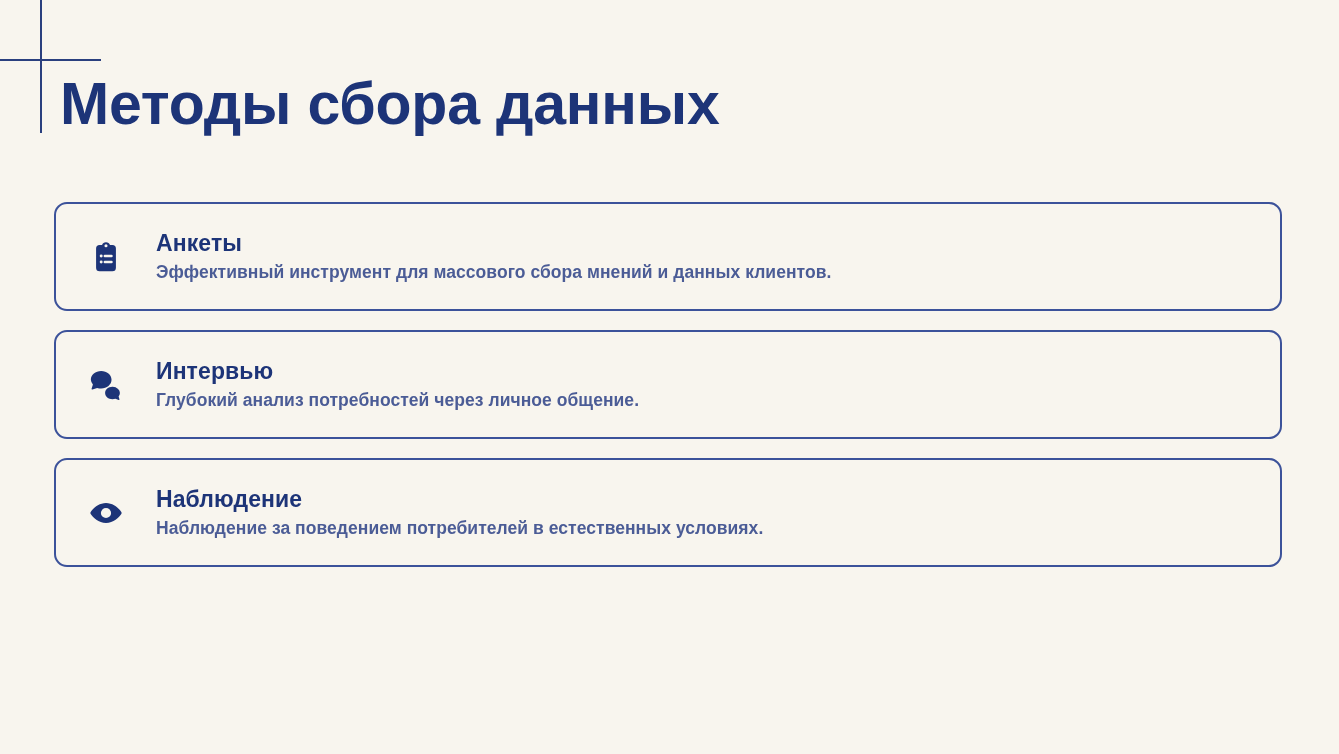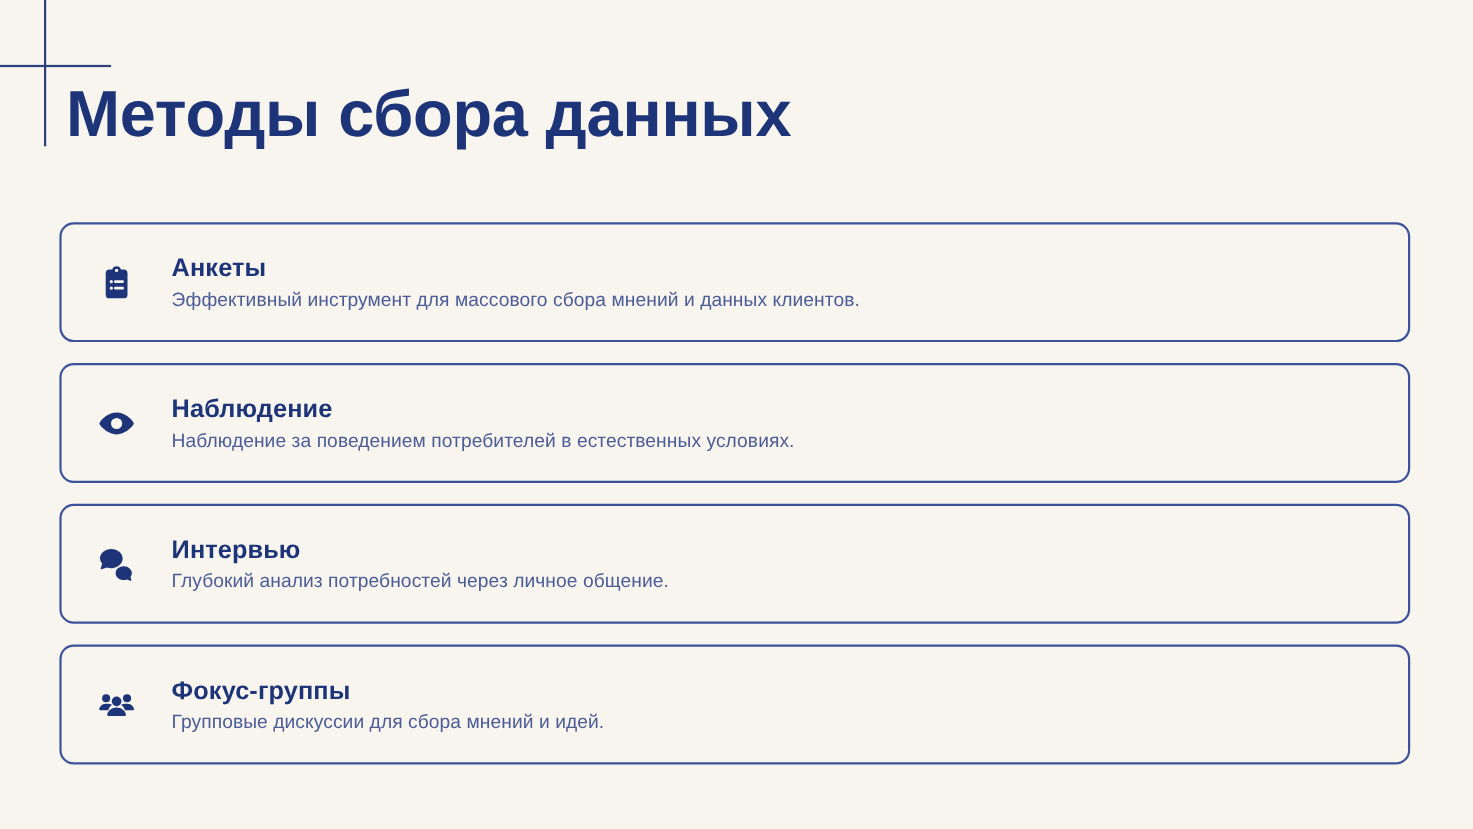--- a/index.html
+++ b/index.html
@@ -117,21 +117,21 @@
     font-weight: 700;
     line-height: 1.25;
     color: #1d3478;
     letter-spacing: 0.1px;
     white-space: nowrap;
   }
 
   .card-desc {
     margin: 0;
     font-size: 17.5px;
-    font-weight: 400;
+    font-weight: 700;
     line-height: 1.35;
     color: #4b5c96;
     letter-spacing: 0.05px;
     white-space: nowrap;
   }
 </style>
 </head>
 <body>
 
 <div class="slide">
@@ -153,54 +153,38 @@
       </span>
       <div class="card-text">
         <p class="card-title">Анкеты</p>
         <p class="card-desc">Эффективный инструмент для массового сбора мнений и данных клиентов.</p>
       </div>
     </div>
 
     <div class="card">
       <span class="card-icon">
         <svg viewBox="0 0 24 24" aria-hidden="true">
-          <path d="M12 5C6.8 5 2.6 9.1 1.2 11.3a1.3 1.3 0 0 0 0 1.4C2.6 14.9 6.8 19 12 19s9.4-4.1 10.8-6.3a1.3 1.3 0 0 0 0-1.4C21.4 9.1 17.2 5 12 5Zm0 10.6A3.6 3.6 0 1 1 15.6 12 3.6 3.6 0 0 1 12 15.6Z"></path>
-          <circle cx="13.1" cy="10.9" r="1.5" fill="#f8f5ee"></circle>
-        </svg>
-      </span>
-      <div class="card-text">
-        <p class="card-title">Наблюдение</p>
-        <p class="card-desc">Наблюдение за поведением потребителей в естественных условиях.</p>
-      </div>
-    </div>
-
-    <div class="card">
-      <span class="card-icon">
-        <svg viewBox="0 0 24 24" aria-hidden="true">
           <path d="M16.6 13.3a5.6 5.6 0 0 1 3.9 1.5 3.9 3.9 0 0 1 1.3 2.9 3.7 3.7 0 0 1-.9 2.4l.6 1.9a.45.45 0 0 1-.58.56l-2.25-.8a6.5 6.5 0 0 1-2.1.35c-2.9 0-5.2-1.97-5.2-4.41s2.3-4.41 5.2-4.41Z"></path>
           <path d="M8.6 2.2c4 0 7.3 2.75 7.3 6.15s-3.3 6.15-7.3 6.15a8.9 8.9 0 0 1-2.85-.46l-3.3 1.16a.5.5 0 0 1-.64-.63l.95-2.87A5.75 5.75 0 0 1 1.3 8.35C1.3 4.95 4.6 2.2 8.6 2.2Z"></path>
         </svg>
       </span>
       <div class="card-text">
         <p class="card-title">Интервью</p>
         <p class="card-desc">Глубокий анализ потребностей через личное общение.</p>
       </div>
     </div>
 
     <div class="card">
       <span class="card-icon">
         <svg viewBox="0 0 24 24" aria-hidden="true">
-          <circle cx="5.3" cy="7.6" r="2.6"></circle>
-          <path d="M5.3 11.2c-2.1 0-3.9 1.3-4.5 3.1a.7.7 0 0 0 .66.93h5.1a6.2 6.2 0 0 1 2.5-3.52 5.7 5.7 0 0 0-3.76-.51Z"></path>
-          <circle cx="18.7" cy="7.6" r="2.6"></circle>
-          <path d="M18.7 11.2a5.7 5.7 0 0 0-3.76.51 6.2 6.2 0 0 1 2.5 3.52h5.1a.7.7 0 0 0 .66-.93c-.6-1.8-2.4-3.1-4.5-3.1Z"></path>
-          <circle cx="12" cy="9.6" r="3.1"></circle>
-          <path d="M12 13.6c-2.9 0-5.3 1.8-6 4.3a.8.8 0 0 0 .77 1.02h10.46A.8.8 0 0 0 18 17.9c-.7-2.5-3.1-4.3-6-4.3Z"></path>
+          <path d="M12 5C6.8 5 2.6 9.1 1.2 11.3a1.3 1.3 0 0 0 0 1.4C2.6 14.9 6.8 19 12 19s9.4-4.1 10.8-6.3a1.3 1.3 0 0 0 0-1.4C21.4 9.1 17.2 5 12 5Zm0 10.6A3.6 3.6 0 1 1 15.6 12 3.6 3.6 0 0 1 12 15.6Z"></path>
+          <circle cx="13.1" cy="10.9" r="1.5" fill="#f8f5ee"></circle>
         </svg>
       </span>
       <div class="card-text">
-        <p class="card-title">Фокус-группы</p>
-        <p class="card-desc">Групповые дискуссии для сбора мнений и идей.</p>
+        <p class="card-title">Наблюдение</p>
+        <p class="card-desc">Наблюдение за поведением потребителей в естественных условиях.</p>
       </div>
     </div>
+
 
   </div>
 </div>
 
 </body></html>

